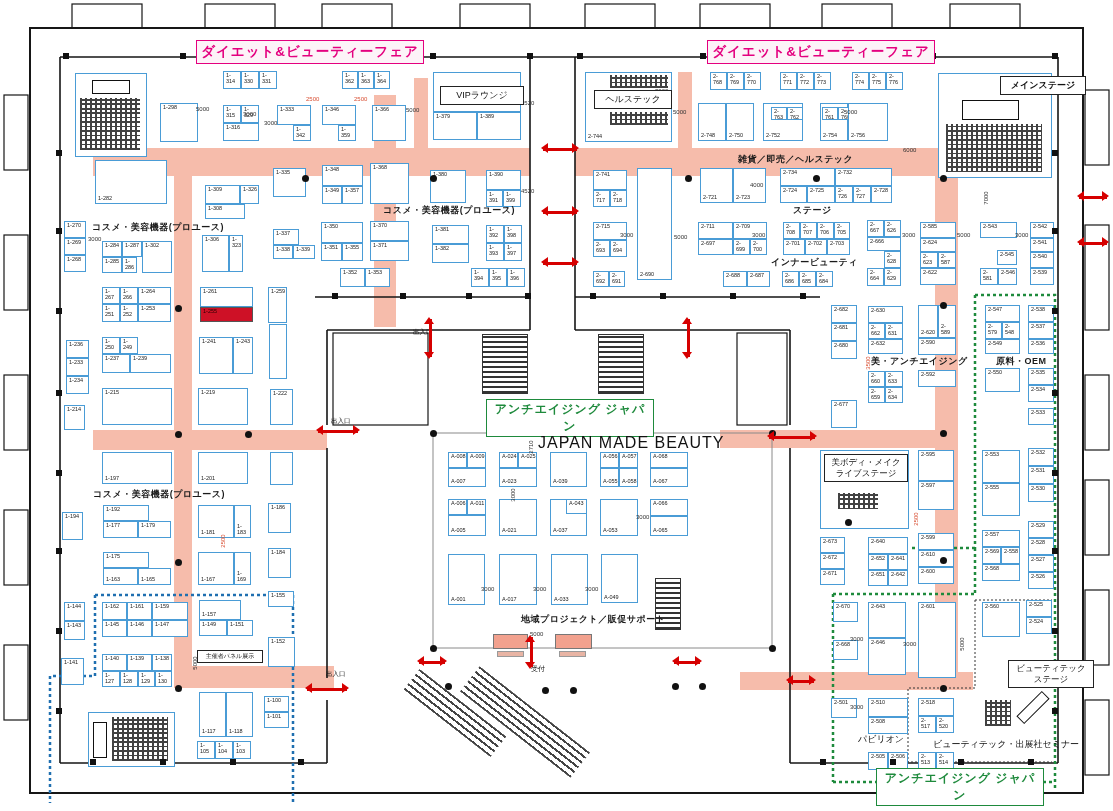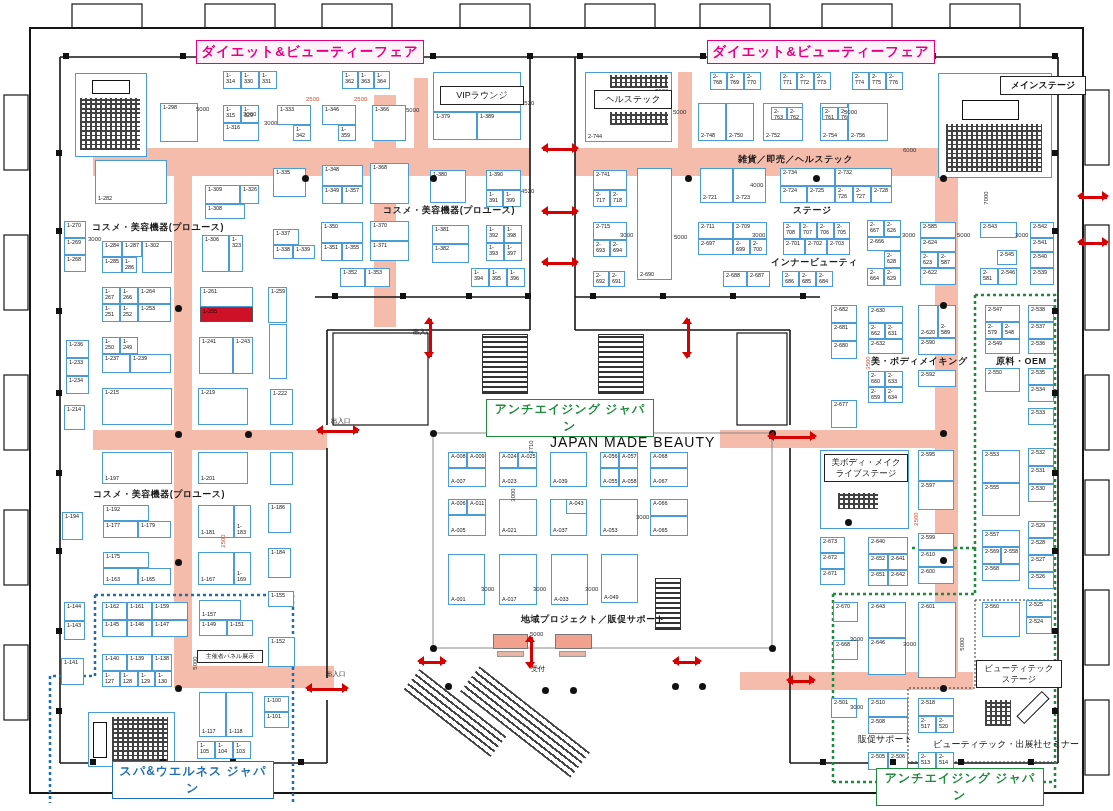--- a/index.html
+++ b/index.html
@@ -29,21 +29,21 @@
   .lab{position:absolute;white-space:pre-line;z-index:6;}
   .banner{font-size:13.5px;font-weight:bold;color:#E4007F;border:1.5px solid #E4007F;background:#FDF3F8;
           text-align:center;padding:2px 4px;letter-spacing:1px;}
   .area{font-size:9px;font-weight:bold;color:#1a1a1a;letter-spacing:.5px;}
   .boxed{font-size:9px;color:#111;border:1px solid #222;background:#fff;text-align:center;padding:2px 3px;}
   .stagebox{font-size:8.5px;color:#111;border:1px solid #222;background:#fff;text-align:center;padding:2px;line-height:1.3;}
   .greenbox{font-size:12px;font-weight:bold;color:#1E8A3C;border:1.5px solid #1E8A3C;background:#fff;
             text-align:center;padding:1px 4px;letter-spacing:1px;}
   .bluebox{font-size:12px;font-weight:bold;color:#1F6FB0;border:1.5px solid #1F6FB0;background:#fff;
            text-align:center;padding:1px 4px;letter-spacing:1px;}
-  .plain{font-size:14px;color:#111;letter-spacing:1px;margin-left:12px;}
+  .plain{font-size:16px;color:#111;letter-spacing:1px;}
   .plain9{font-size:9px;color:#111;}
   .tiny{font-size:7px;color:#111;}
   .tinybox{font-size:6px;color:#111;border:1px solid #222;background:#fff;text-align:center;padding:1px;}
   .exitl{font-size:6.5px;color:#111;}
   
   .dim{position:absolute;font-size:6px;color:#333;white-space:nowrap;z-index:5;}
   .dim.red{color:#D94F33;}
   .dim.rot{transform:rotate(-90deg);transform-origin:center;}
   
   .dot{position:absolute;width:7px;height:7px;border-radius:50%;background:#111;z-index:4;}
@@ -453,32 +453,31 @@
     <div class="lab banner" style="left: 707px; top: 40px; width: 218px;">ダイエット&amp;ビューティーフェア</div>
     <div class="lab boxed" style="left: 440px; top: 86px; width: 76px;">VIPラウンジ</div>
     <div class="lab boxed" style="left: 594px; top: 90px; width: 70px;">ヘルステック</div>
     <div class="lab boxed" style="left: 1000px; top: 76px; width: 78px; font-weight: bold;">メインステージ</div>
     <div class="lab area" style="left: 738px; top: 153px;">雑貨／即売／ヘルステック</div>
     <div class="lab area" style="left: 793px; top: 204px;">ステージ</div>
     <div class="lab area" style="left: 771px; top: 256px;">インナービューティ</div>
     <div class="lab area" style="left: 92px; top: 221px;">コスメ・美容機器(プロユース)</div>
     <div class="lab area" style="left: 383px; top: 204px;">コスメ・美容機器(プロユース)</div>
     <div class="lab area" style="left: 93px; top: 488px;">コスメ・美容機器(プロユース)</div>
-    <div class="lab area" style="left: 871px; top: 355px;">美・ボディメイキング</div>
+    <div class="lab area" style="left: 871px; top: 355px;">美・アンチエイジング</div>
     <div class="lab area" style="left: 996px; top: 355px;">原料・OEM</div>
     <div class="lab greenbox" style="left: 486px; top: 399px; width: 158px;">アンチエイジング ジャパン</div>
     <div class="lab plain" style="left: 538px; top: 434px;">JAPAN MADE BEAUTY</div>
     <div class="lab area" style="left: 521px; top: 613px;">地域プロジェクト／販促サポート</div>
     <div class="lab tiny" style="left: 531px; top: 664px;">受付</div>
-    <div class="lab bluebox" style="left: 112px; top: 761px; width: 152px;">スパ&amp;ウエルネス ジャパン</div>
     <div class="lab greenbox" style="left: 876px; top: 768px; width: 158px;">アンチエイジング ジャパン</div>
-    <div class="lab stagebox" style="left: 976px; top: 660px; width: 80px;">ビューティテック
+    <div class="lab stagebox" style="left: 1008px; top: 660px; width: 80px;">ビューティテック
 ステージ</div>
     <div class="lab plain9" style="left: 933px; top: 738px;">ビューティテック・出展社セミナー</div>
-    <div class="lab plain9" style="left: 858px; top: 733px;">販促サポート</div>
+    <div class="lab plain9" style="left: 858px; top: 733px;">パビリオン</div>
     <div class="lab stagebox" style="left: 824px; top: 454px; width: 78px;">美ボディ・メイク
 ライブステージ</div>
     <div class="lab tinybox" style="left: 197px; top: 650px; width: 62px;">主催者パネル展示</div>
     <div class="lab exitl" style="left: 413px; top: 328px;">出入口</div>
     <div class="lab exitl" style="left: 331px; top: 417px;">出入口</div>
     <div class="lab exitl" style="left: 326px; top: 670px;">出入口</div>
     <div class="dim" style="left: 196px; top: 106px;">5000</div>
     <div class="dim" style="left: 243px; top: 111px;">3000</div>
     <div class="dim red" style="left: 306px; top: 96px;">2500</div>
     <div class="dim red" style="left: 354px; top: 96px;">2500</div>

